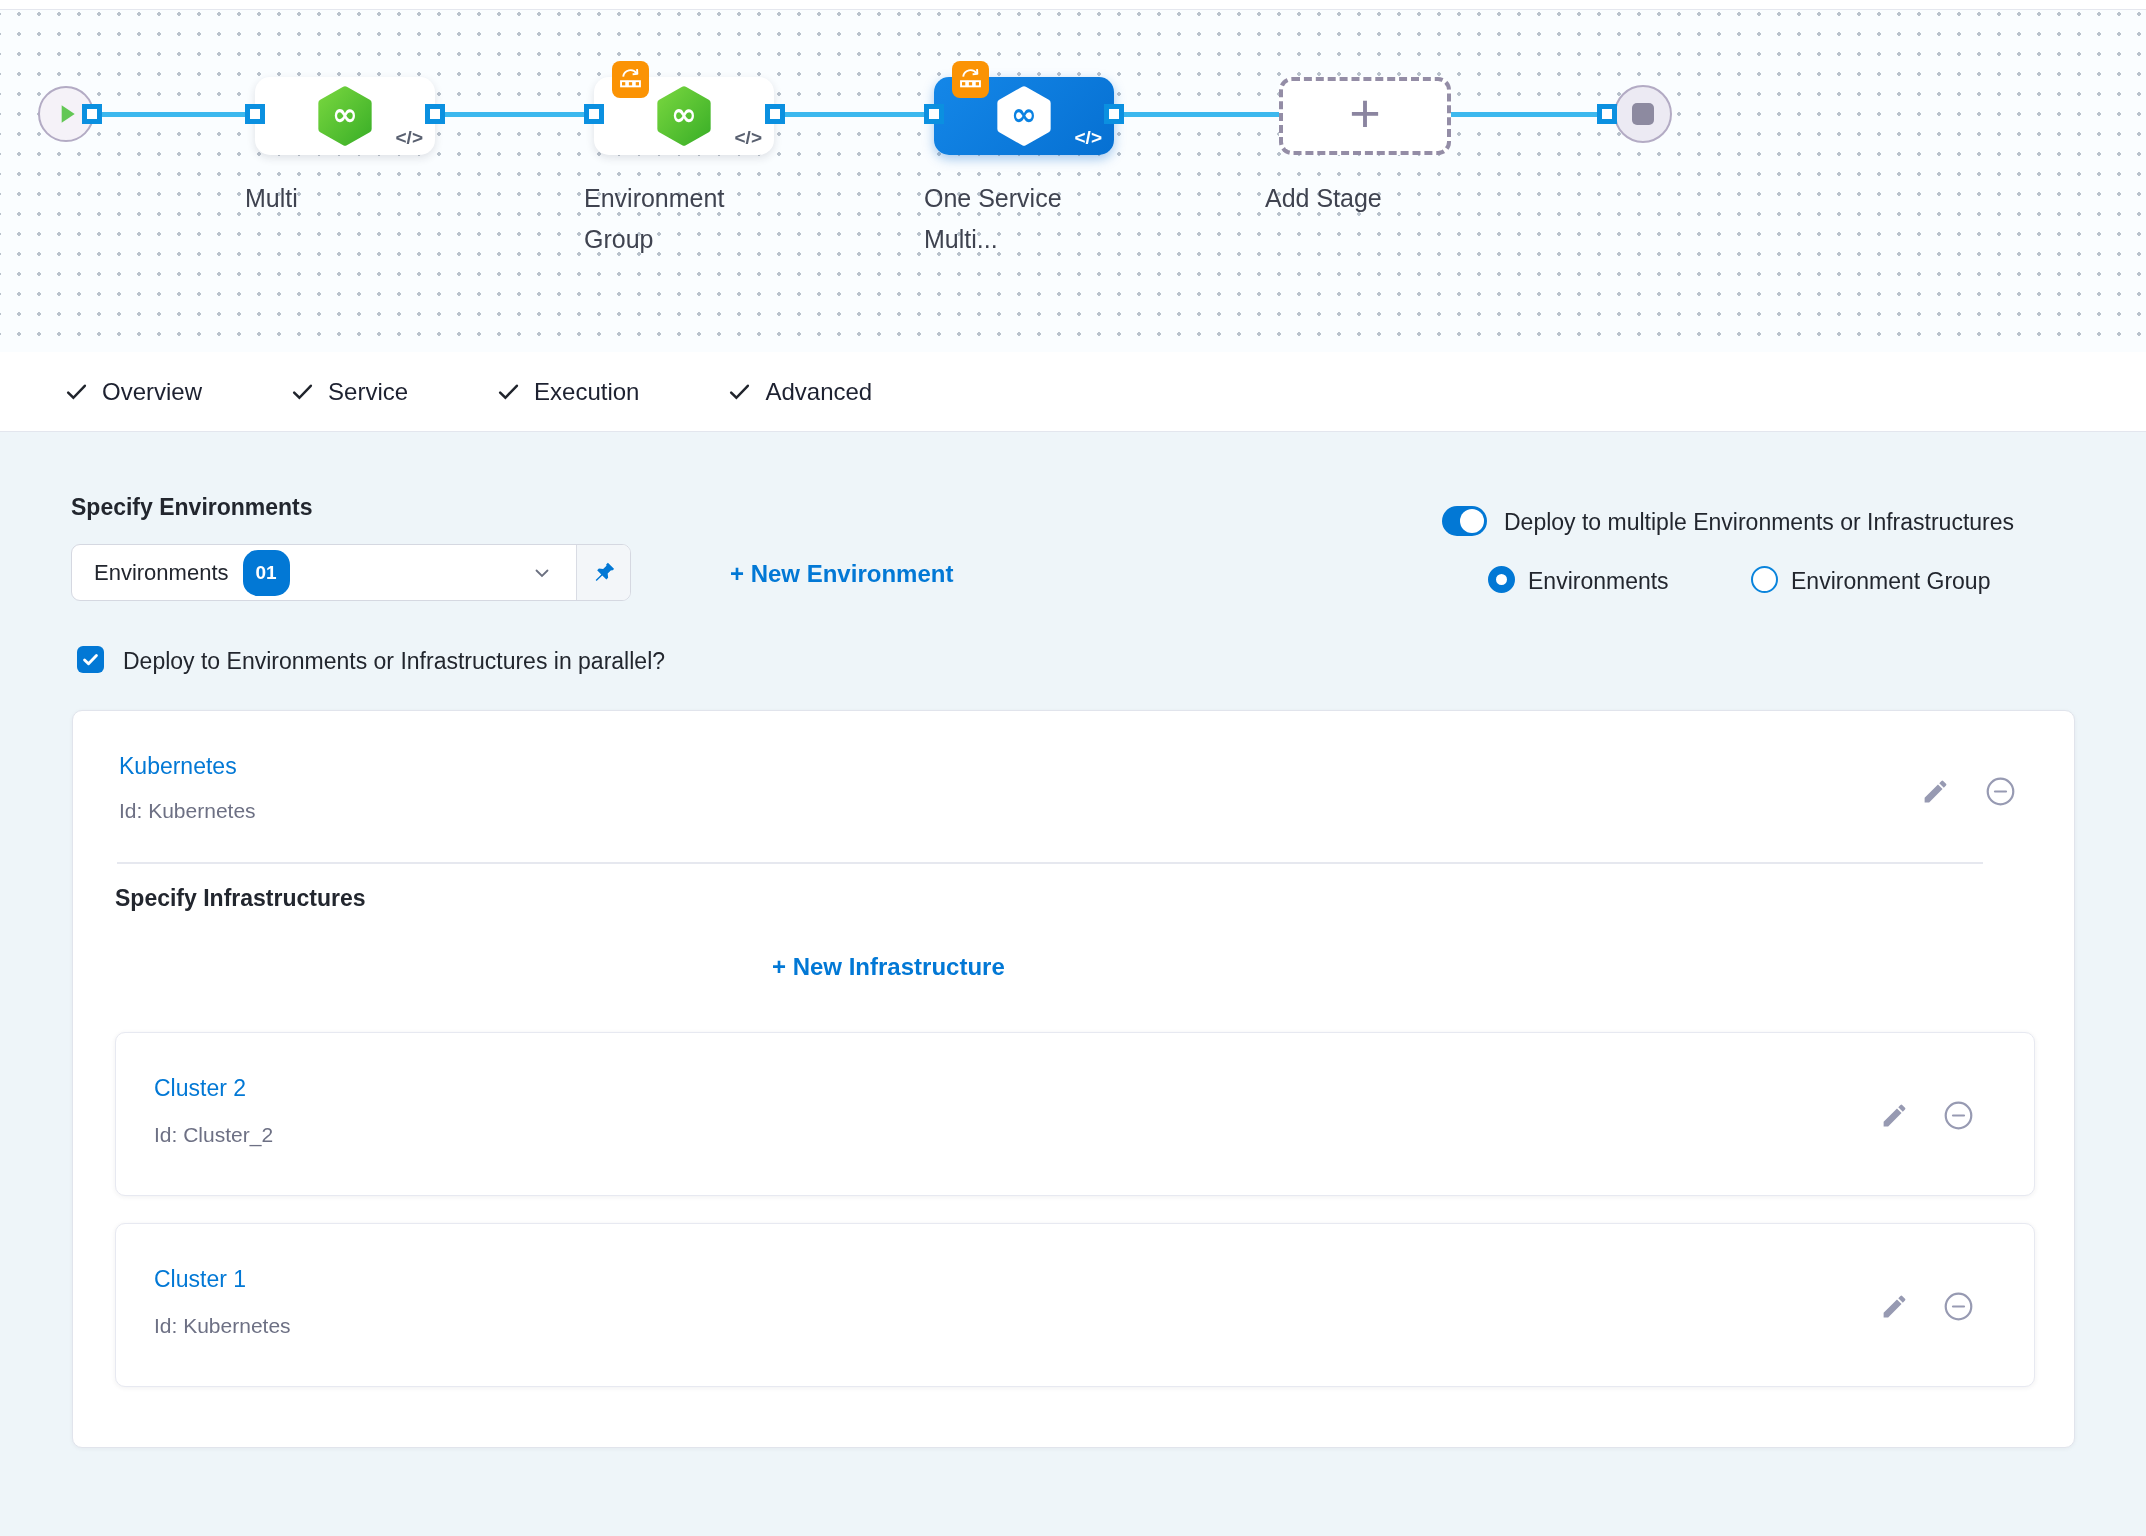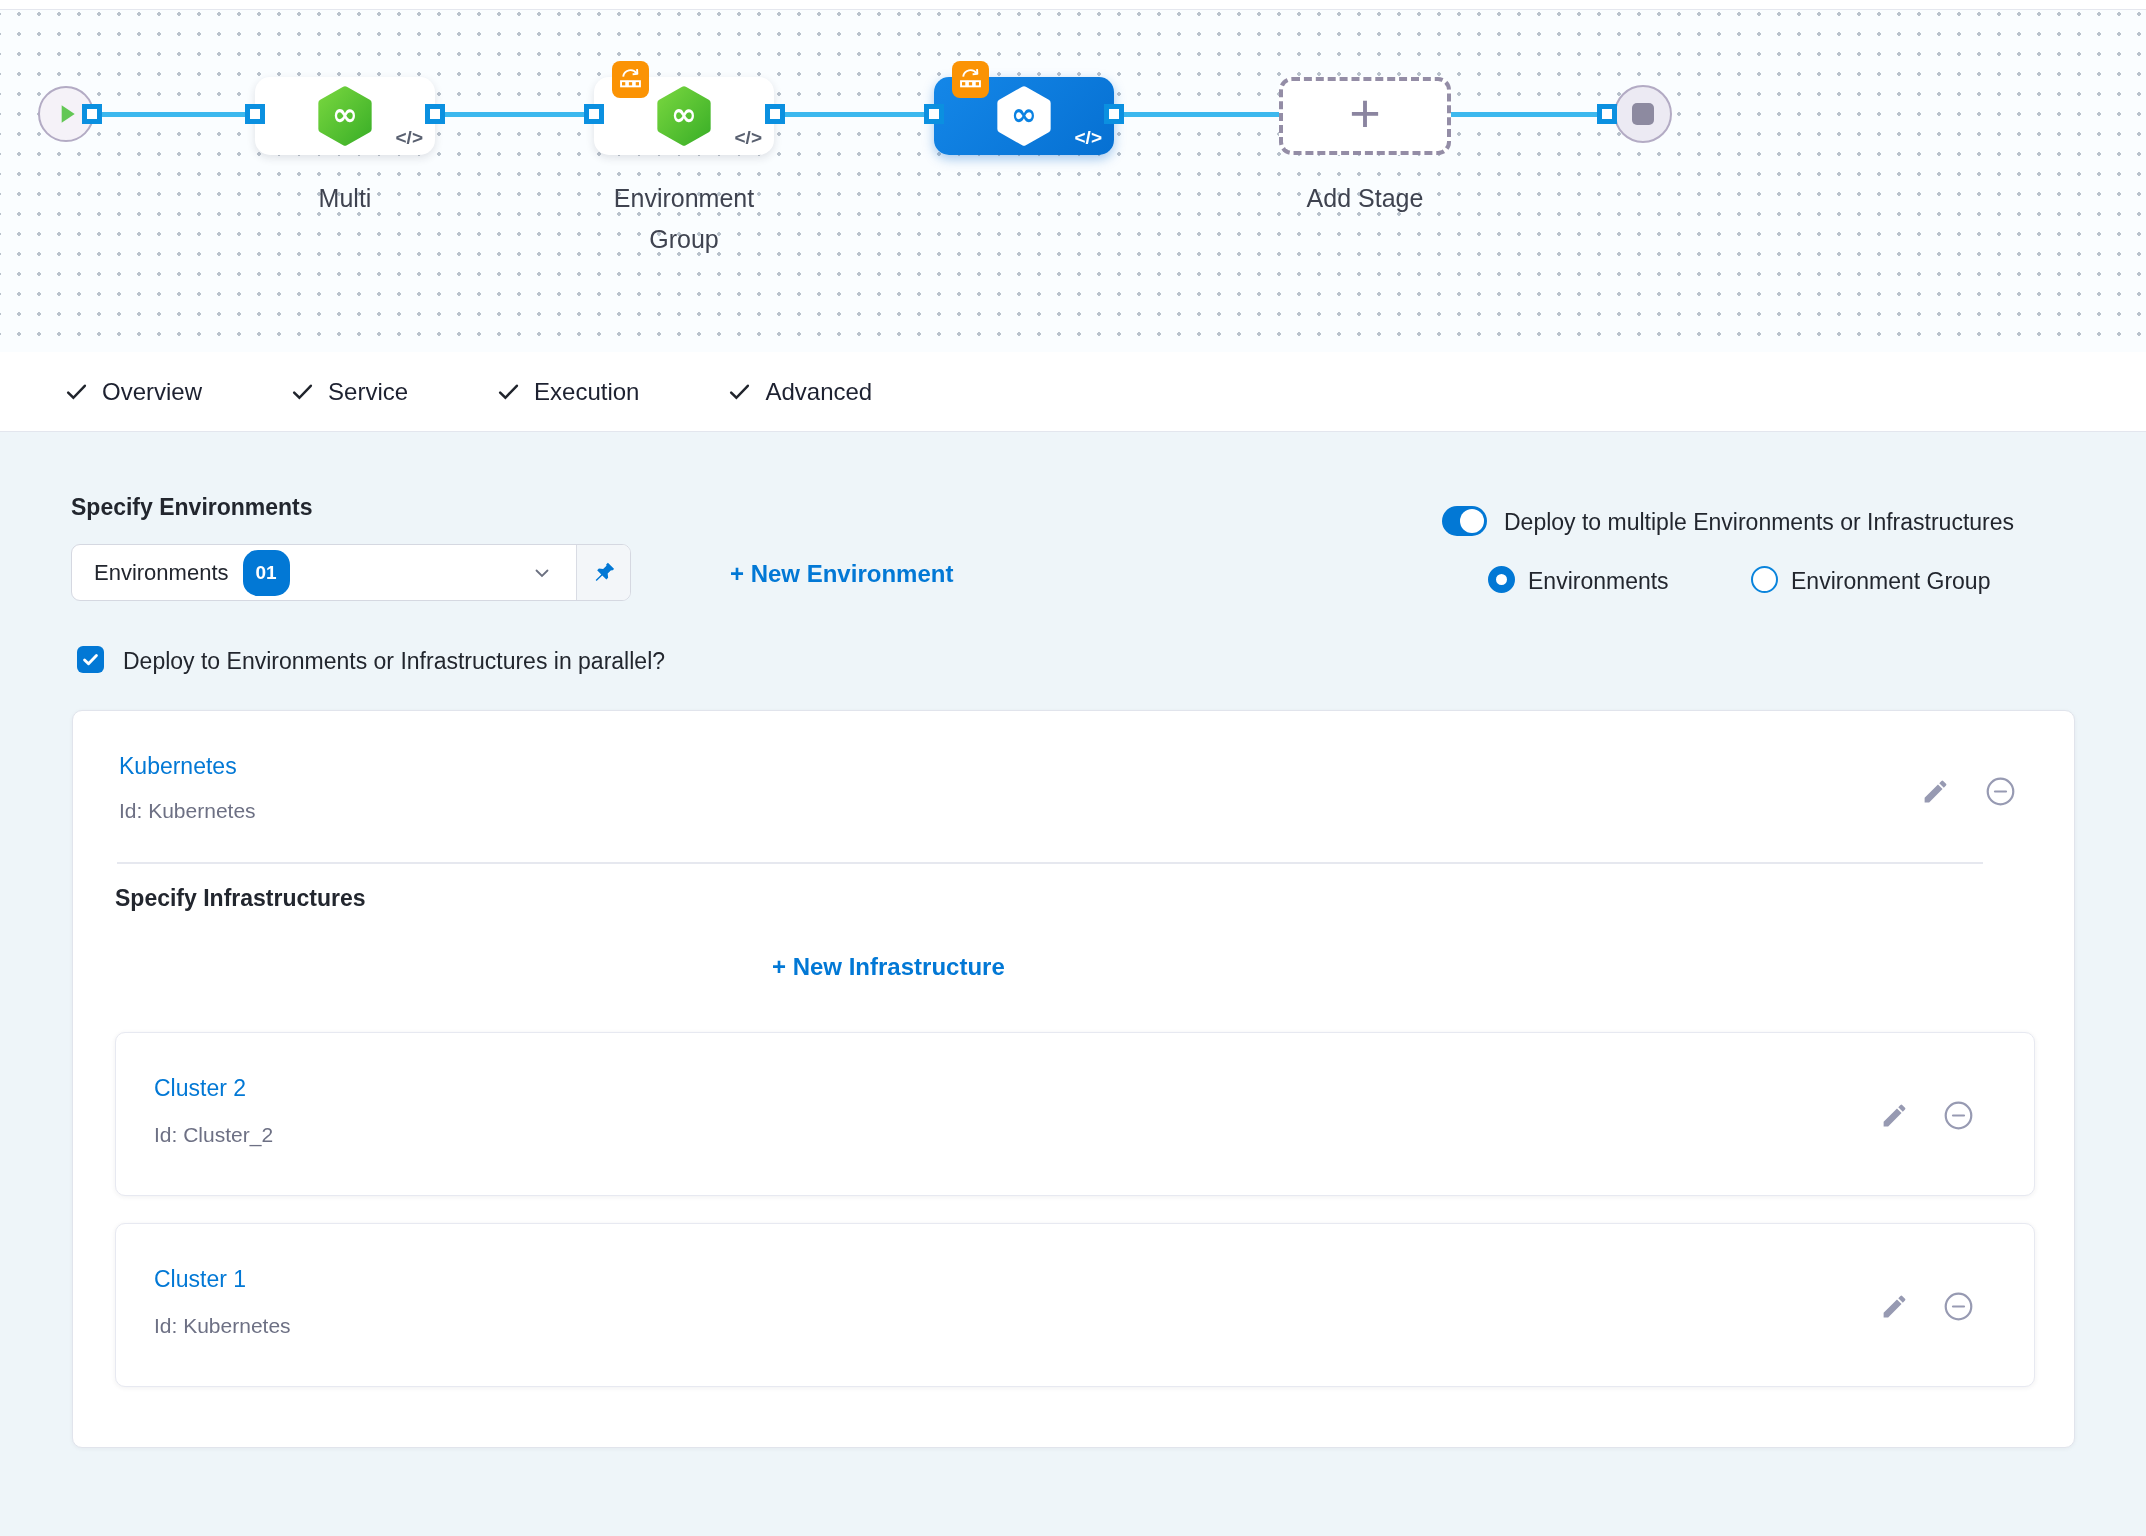--- a/index.html
+++ b/index.html
@@ -23,21 +23,21 @@
   .stage-node { position:absolute; top:67px; width:180px; height:78px; border-radius:15px;
     background:#ffffff; box-shadow:0 3px 9px rgba(40,41,61,.13); z-index:2;
     display:flex; align-items:center; justify-content:center; cursor:pointer; }
   .stage-node.selected { background:linear-gradient(135deg,#1487e8,#0670d2);
     box-shadow:0 4px 12px rgba(7,100,200,.35); }
   .code-glyph { position:absolute; right:12px; bottom:6px; font-size:19px; font-weight:700; color:#596070; }
   .stage-node.selected .code-glyph { color:#ffffff; }
   .hex-wrap { width:62px; height:62px; display:flex; align-items:center; justify-content:center; }
   .stage-badge { position:absolute; width:37px; height:37px; border-radius:8px; background:#fb9304;
     z-index:5; display:flex; align-items:center; justify-content:center; }
-  .node-label { position:absolute; width:200px; text-align:center; top:168px; font-size:25px;
+  .node-label { position:absolute; width:200px; top:168px; font-size:25px;
     line-height:41px; color:#3f4350; z-index:2; }
   .addstage { position:absolute; left:1279px; top:67px; width:172px; height:78px; border-radius:13px;
     background:#ffffff; border:4px dashed #948da6; z-index:2; display:flex; align-items:center; justify-content:center; cursor:pointer; }
   .addstage .plus { font-size:54px; font-weight:300; color:#8b85a0; line-height:1; margin-top:-6px; }
 
   
   .tabbar { height:80px; background:#ffffff; border-bottom:1px solid #e3e6ee; display:flex; align-items:stretch; padding-left:20px; }
   .tab { position:relative; display:flex; align-items:center; gap:13px; padding:0 44px; cursor:pointer; }
   .tab .tab-label { font-size:24px; color:#1d2130; }
   .tab.active .tab-label { font-weight:700; color:#14161f; }
@@ -152,20 +152,21 @@
   </div>
   <div class="stage-badge" style="left:952px;top:51px">
     <svg width="27" height="27" viewBox="0 0 24 24" fill="none" stroke="#ffffff" stroke-width="1.7">
       <path d="M5.5 9.5 A 6.5 6.5 0 0 1 17.5 6.8"></path>
       <path d="M17.8 2.8 L18.1 7 L13.9 7.3" stroke-linejoin="round"></path>
       <rect x="3.6" y="13.5" width="4.6" height="4.6"></rect>
       <rect x="9.7" y="13.5" width="4.6" height="4.6"></rect>
       <rect x="15.8" y="13.5" width="4.6" height="4.6"></rect>
     </svg>
   </div>
+  <div class="node-label" style="left:924px">One Service Multi...</div>
 
   <div class="addstage">
     <span class="plus">+</span>
   </div>
   <div class="node-label" style="left:1265px">Add Stage</div>
 
   <div class="end-node">
     <span class="stop-square"></span>
   </div>
 </div>

